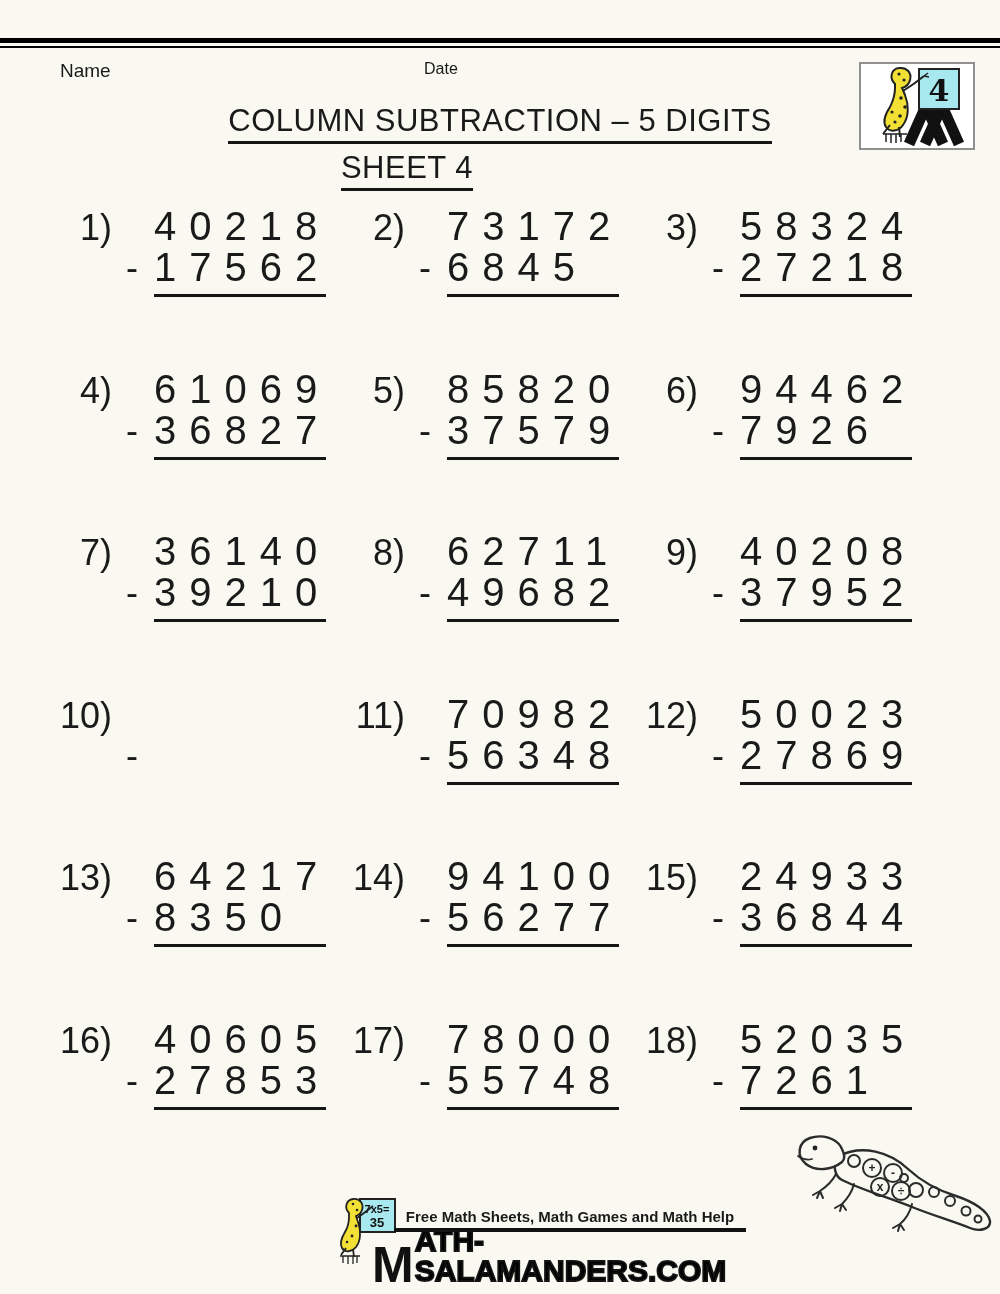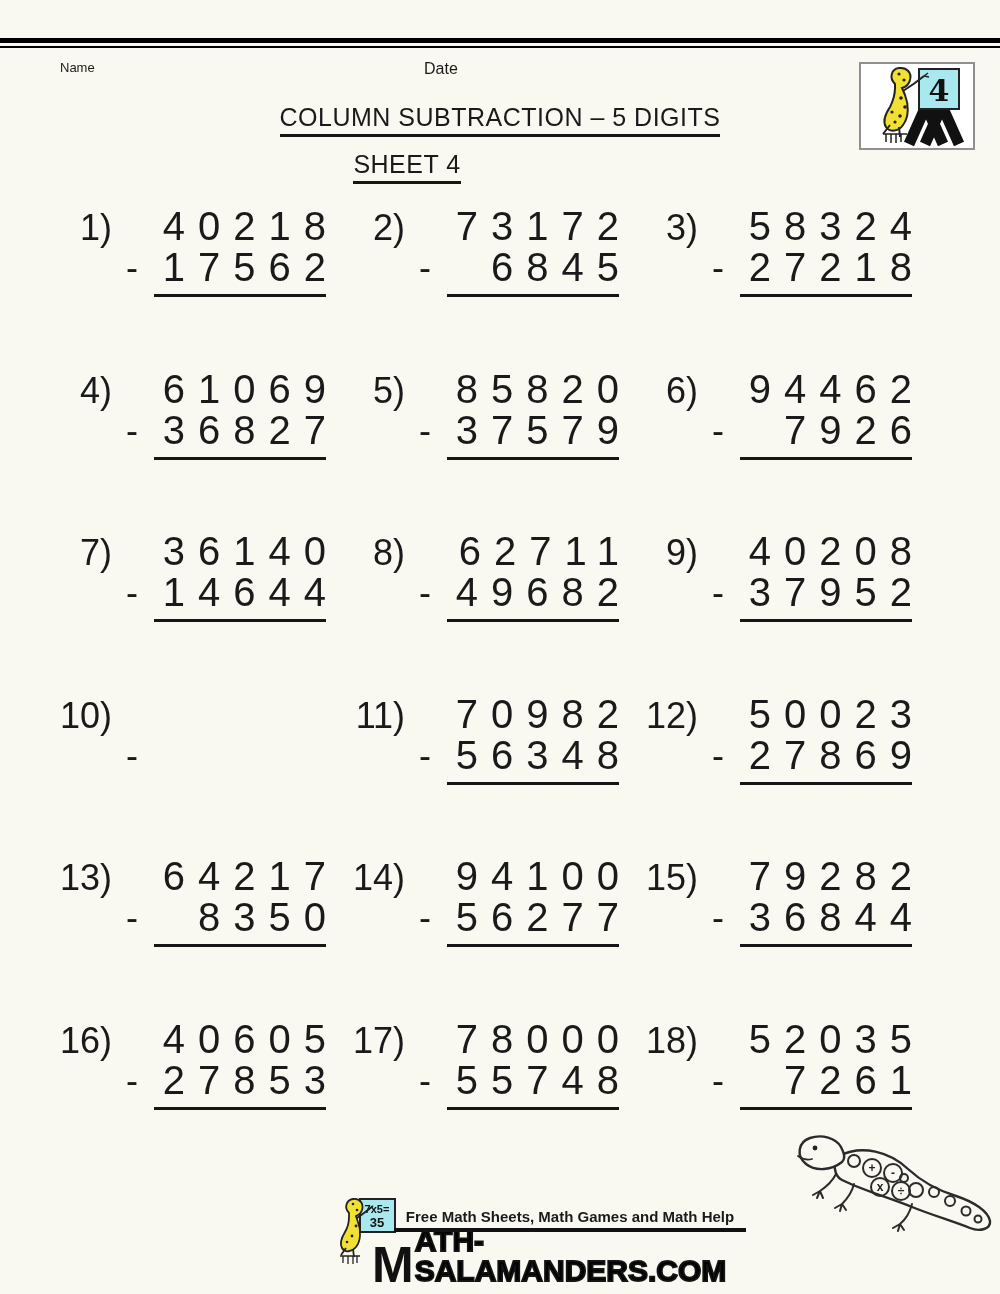--- a/index.html
+++ b/index.html
@@ -8,35 +8,35 @@
     position:relative;
     width:1000px; height:1294px;
     background:#f9f9f2;
     font-family:"Liberation Sans", sans-serif;
     color:#1a1a1a;
     overflow:hidden;
   }
   .rule-thick { position:absolute; top:38px; left:0; width:1000px; height:5px; background:#000; }
   .rule-thin  { position:absolute; top:46px; left:0; width:1000px; height:2px; background:#000; }
 
-  .name-label { position:absolute; left:60px;  top:60px; font-size:13px; }
+  .name-label { position:absolute; left:60px;  top:60px; font-size:19px; }
   .date-label { position:absolute; left:424px; top:60px; font-size:16px; }
 
   
   .logo-box {
     position:absolute; left:859px; top:62px; width:116px; height:88px;
     background:#ffffff; border:2px solid #909090;
   }
   .logo-box svg { display:block; width:112px; height:84px; }
 
   
   .title-wrap { position:absolute; left:0; top:103px; width:1000px; text-align:center; }
   .title-line {
     display:inline-block;
-    font-size:25px; letter-spacing:0.5px; font-weight:500;
+    font-size:31px; letter-spacing:0.5px; font-weight:500;
     padding-bottom:2px; border-bottom:3px solid #161616;
   }
   .title-line2-wrap { position:absolute; left:0; top:150px; width:814px; text-align:center; }
 
   
   .grid {
     position:absolute; left:60px; top:206px; width:880px;
     display:grid;
     grid-template-columns:293px 293px 294px;
     grid-auto-rows:162.5px;
@@ -44,21 +44,21 @@
   .cell { display:flex; align-items:flex-start; }
   .plabel {
     width:52px; margin-right:14px;
     font-size:36px; line-height:44px; text-align:right; white-space:nowrap;
   }
   .minus {
     width:28px; margin-top:41px;
     font-size:36px; line-height:41px; text-align:left;
   }
   .operands {
-    width:172px; text-align:right;
+    width:172px; 
     padding-bottom:6px; border-bottom:3px solid #161616;
   }
   .op {
     font-size:40px; line-height:41px; height:41px;
     letter-spacing:13px; margin-right:-13px;
     white-space:nowrap;
   }
 
   
   .footer { position:absolute; left:330px; top:1196px; display:flex; align-items:flex-start;justify-content:center; }
@@ -174,21 +174,21 @@
       <div class="op">94462</div>
       <div class="op">7926</div>
     </div>
   </div>
 
   <div class="cell">
     <div class="plabel">7)</div>
     <div class="minus">-</div>
     <div class="operands">
       <div class="op">36140</div>
-      <div class="op">14644</div>
+      <div class="op">39210</div>
     </div>
   </div>
   <div class="cell">
     <div class="plabel">8)</div>
     <div class="minus">-</div>
     <div class="operands">
       <div class="op">62711</div>
       <div class="op">49682</div>
     </div>
   </div>
@@ -235,21 +235,21 @@
     <div class="minus">-</div>
     <div class="operands">
       <div class="op">94100</div>
       <div class="op">56277</div>
     </div>
   </div>
   <div class="cell">
     <div class="plabel">15)</div>
     <div class="minus">-</div>
     <div class="operands">
-      <div class="op">79282</div>
+      <div class="op">24933</div>
       <div class="op">36844</div>
     </div>
   </div>
 
   <div class="cell">
     <div class="plabel">16)</div>
     <div class="minus">-</div>
     <div class="operands">
       <div class="op">40605</div>
       <div class="op">27853</div>

